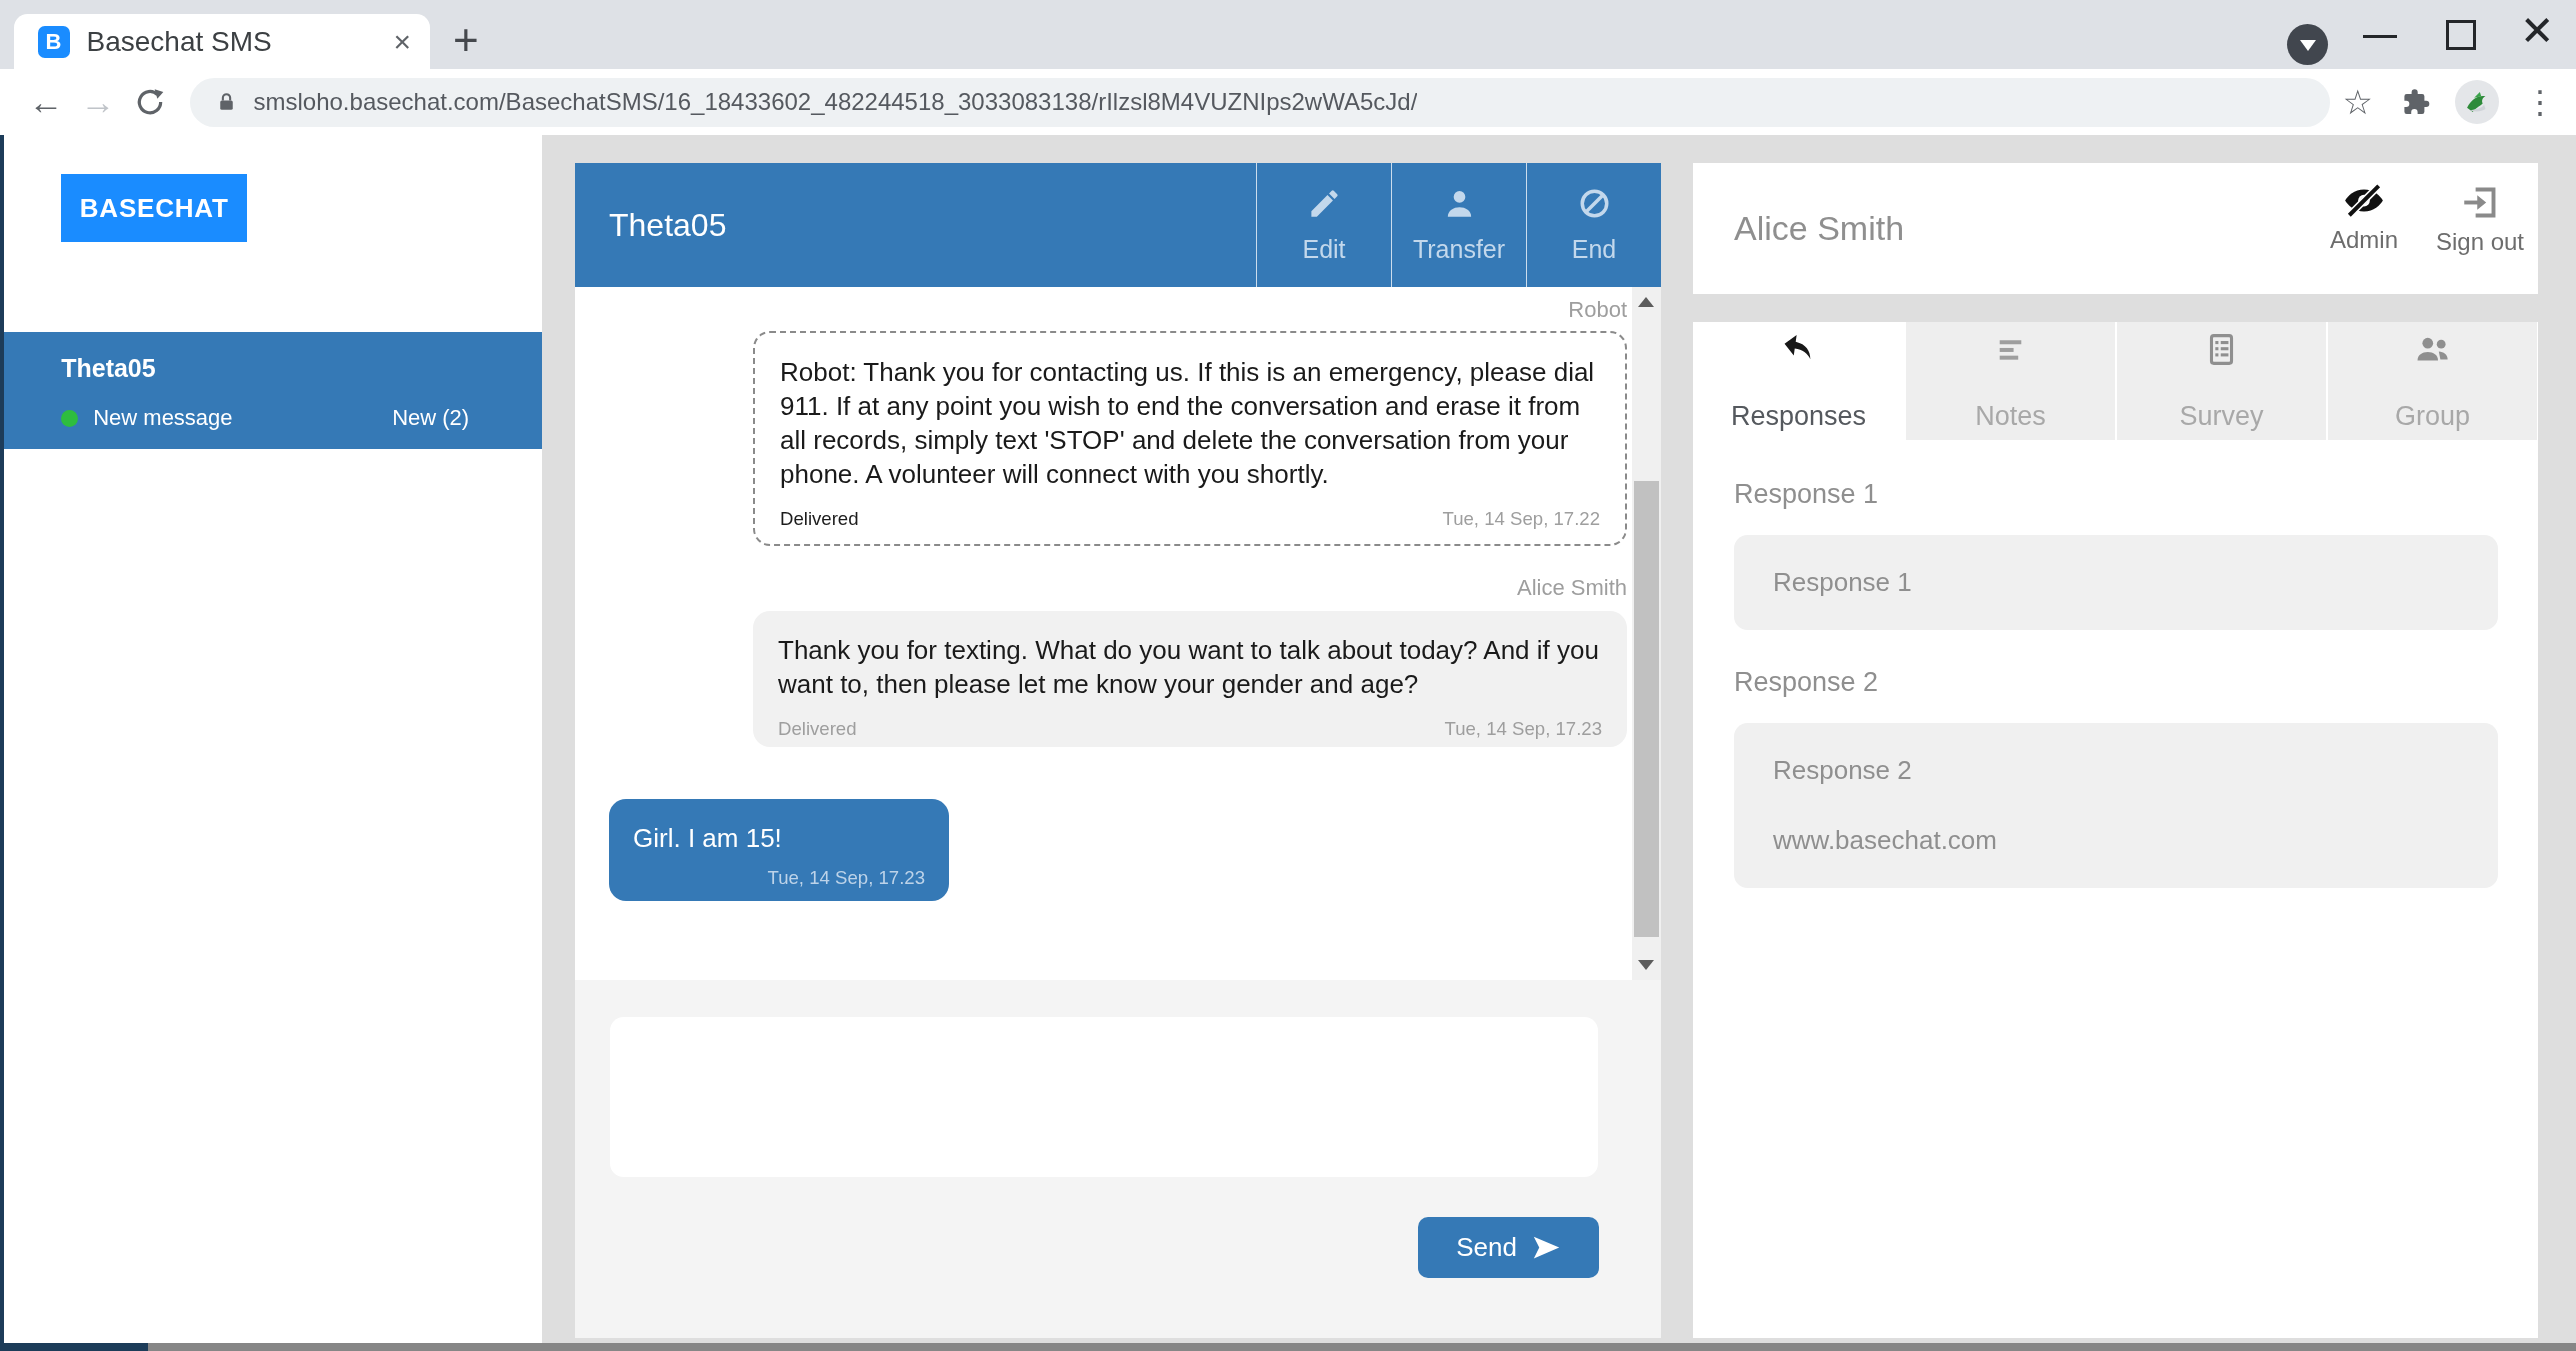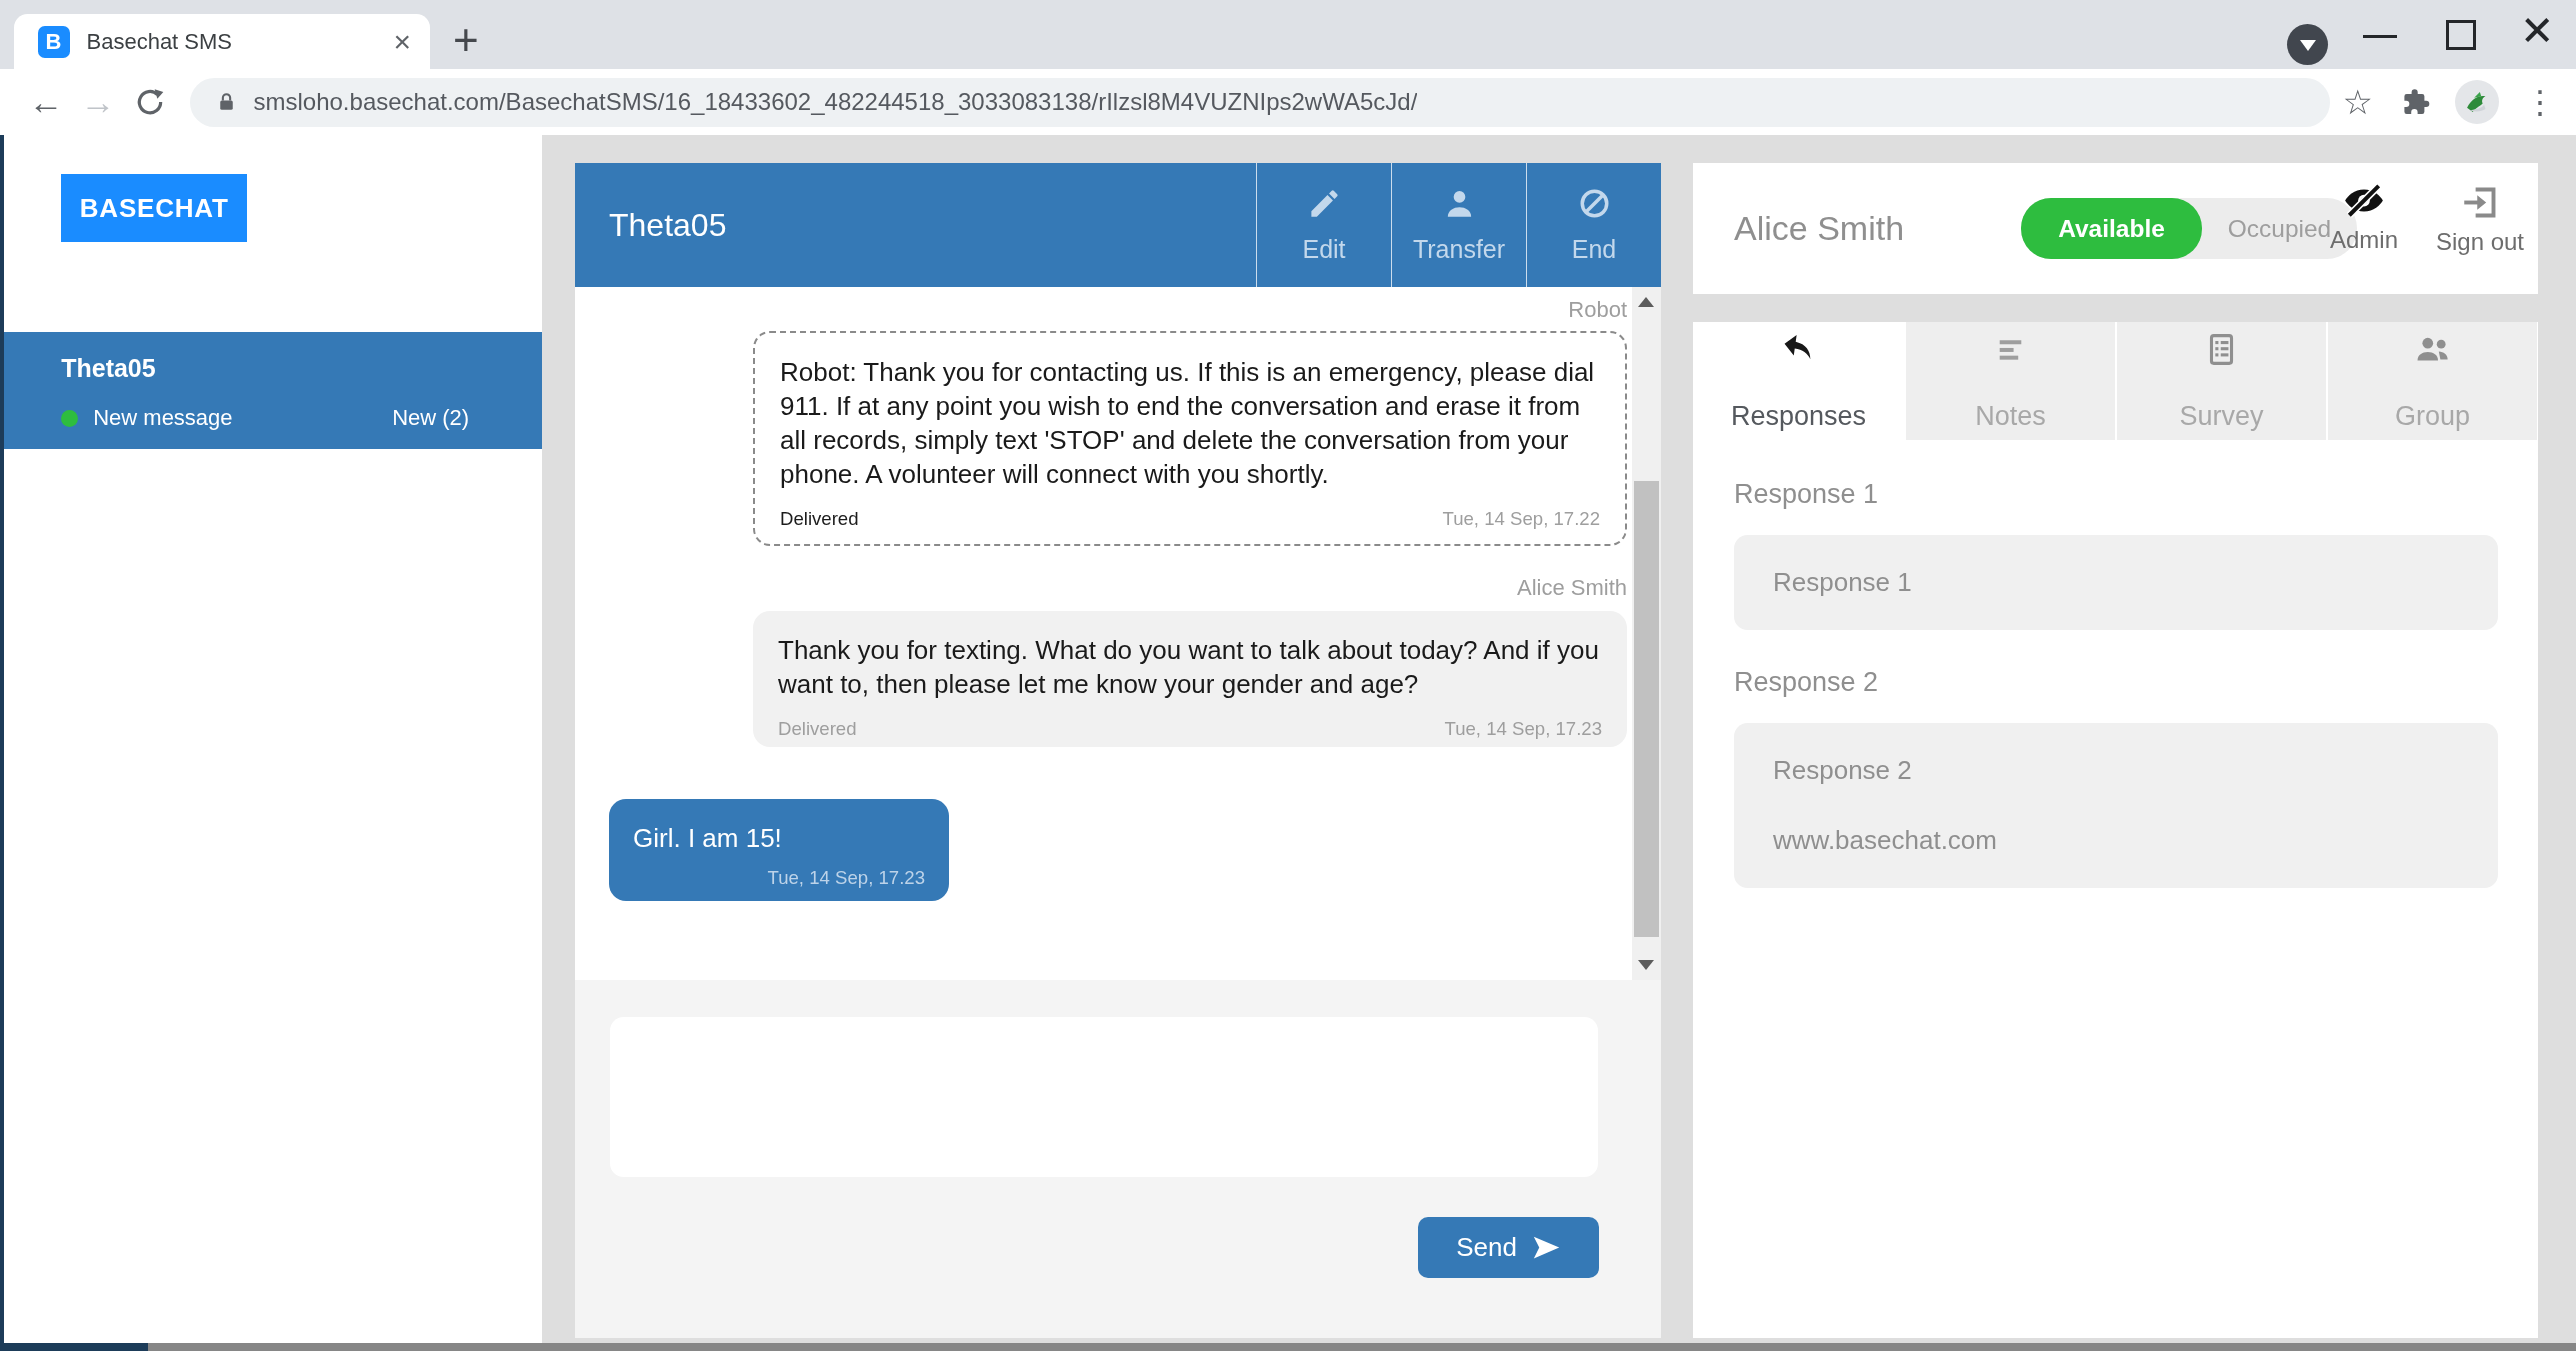--- a/index.html
+++ b/index.html
@@ -5,21 +5,21 @@
   * { margin:0; padding:0; box-sizing:border-box; }
   html,body { width:2576px; height:1351px; }
   body { font-family:"Liberation Sans", sans-serif; background:#dedede; position:relative; overflow:hidden; }
 
   
   .titlebar { position:absolute; left:0; top:0; right:0; height:69px; background:#dee1e6; }
   .tab { position:absolute; left:13.5px; top:13.5px; width:416px; height:56px; background:#ffffff;
          border-radius:13.5px 13.5px 0 0; display:flex; align-items:center; padding:0 18.6px 0 24px; }
   .favicon { width:32px; height:32px; background:#1a8cff; border-radius:6.8px; color:#fff;
              font-weight:bold; font-size:22px; display:flex; align-items:center; justify-content:center; flex:none; }
-  .tab-title { font-size:22px; color:#3c4043; margin-left:17px; flex:1; white-space:nowrap; overflow:hidden; }
+  .tab-title { font-size:28px; color:#3c4043; margin-left:17px; flex:1; white-space:nowrap; overflow:hidden; }
   .tab-close { font-size:30px; color:#5f6368; line-height:30px; }
   .newtab { position:absolute; left:453px; top:15px; font-size:44px; font-weight:300; color:#45484d; }
   .media-btn { position:absolute; left:2287px; top:24px; width:41px; height:41px; border-radius:50%;
                background:#41464e; display:flex; align-items:center; justify-content:center; }
   .media-btn .tri { width:0; height:0; border-left:8.4px solid transparent; border-right:8.4px solid transparent;
                     border-top:11px solid #ffffff; margin-top:2.5px; }
   .win-min { position:absolute; left:2363px; top:35px; width:34px; height:3.4px; background:#24262a; }
   .win-max { position:absolute; left:2446px; top:20px; width:30px; height:30px; border:3.4px solid #24262a; background:transparent; }
   .win-close { position:absolute; left:2520px; top:6.8px; font-size:41px; color:#24262a; font-weight:300; }
 
@@ -254,24 +254,20 @@
         <svg viewBox="0 0 32 28">
           <polygon points="2,2 30,14 2,26 8,14" fill="#ffffff"></polygon>
         </svg>
       </button>
     </div>
   </div>
 
   <div class="right">
     <div class="agent-card">
       <div class="agent-name">Alice Smith</div>
-      <div class="toggle">
-        <div class="tg-avail">Available</div>
-        <div class="tg-occ">Occupied</div>
-      </div>
       <div class="hdr-action act-admin">
         <svg width="44" height="37" viewBox="0 0 24 20">
           <path d="M12 3.5c5.2 0 9 3.6 10.3 6-1.3 2.4-5.1 6-10.3 6S3 11.9 1.7 9.5C3 7.1 6.8 3.5 12 3.5z" fill="#111111"></path>
           <circle cx="12" cy="9.5" r="3.2" fill="#ffffff"></circle>
           <circle cx="12" cy="9.5" r="1.8" fill="#111111"></circle>
           <line x1="4" y1="17.5" x2="20" y2="1.5" stroke="#ffffff" stroke-width="4"></line>
           <line x1="4" y1="17.5" x2="20" y2="1.5" stroke="#111111" stroke-width="2.2"></line>
         </svg>
         <div class="lab">Admin</div>
       </div>

